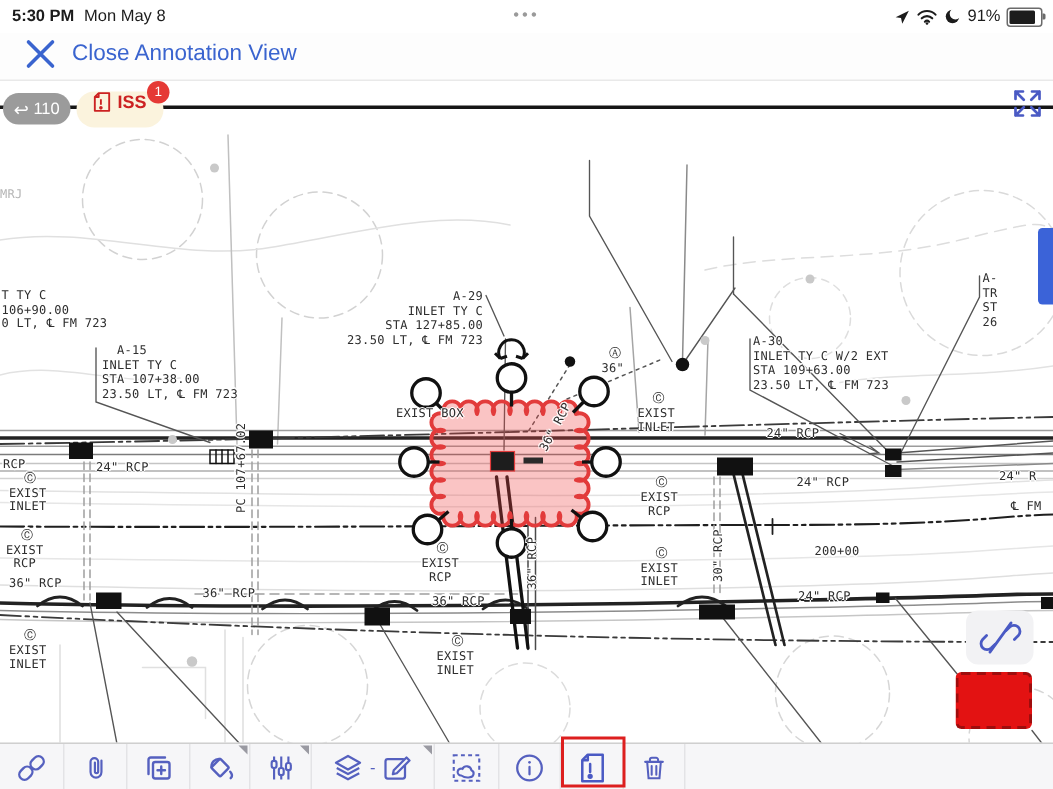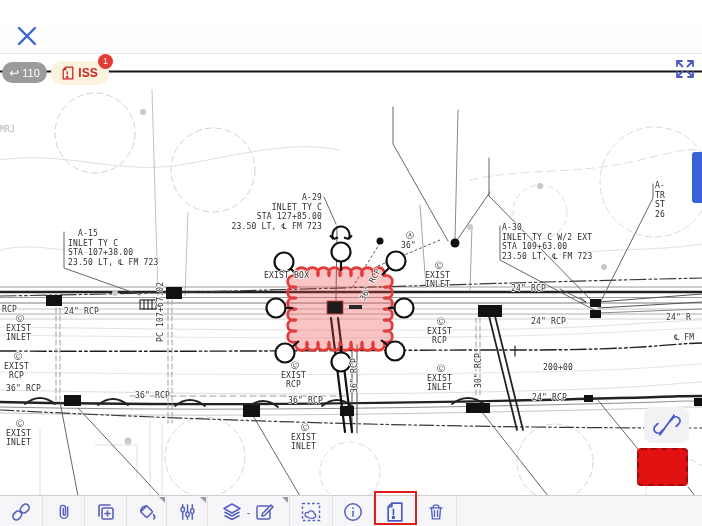--- a/index.html
+++ b/index.html
@@ -18,21 +18,21 @@
   
   #navbar{position:absolute;left:0;top:22px;width:702px;height:31px;background:#fdfdfd;border-bottom:1px solid #e9e9e9;z-index:20;}
   .nav-close-x{position:absolute;left:16px;top:3px;width:22px;height:22px;cursor:pointer;}
   .nav-close-lbl{position:absolute;left:48px;top:5px;font-size:15px;color:#3a64cf;cursor:pointer;}
   .nav-selmult{position:absolute;right:14px;top:6px;font-size:14px;color:#3a64cf;cursor:pointer;}
   
   .pill-gray{position:absolute;left:2px;top:62px;width:45px;height:21px;border-radius:11px;background:#9b9b9b;
     color:#fff;z-index:6;display:flex;align-items:center;justify-content:center;gap:3px;font-size:11px;}
   .pill-gray .arr{font-size:12px;line-height:10px;}
   .pill-iss{position:absolute;left:51px;top:61px;width:58px;height:24px;border-radius:13px;background:#fbf3dd;
-    z-index:6;display:flex;align-items:center;justify-content:center;gap:4px;}
+    z-index:6;display:flex;justify-content:center;gap:4px;}
   .pill-iss .iss-txt{font-size:12px;font-weight:700;color:#cc2222;}
   .iss-badge{position:absolute;left:98px;top:54px;width:15px;height:15px;border-radius:50%;background:#e53935;
     color:#fff;font-size:9px;line-height:15px;text-align:center;z-index:7;}
   
   .lbl{position:absolute;z-index:3;font-family:"DejaVu Sans Mono","DejaVu Sans",monospace;
     font-size:8px;line-height:9.6px;white-space:pre;color:#2e2e2e;letter-spacing:0.2px;
     text-shadow:-1px 0 0 #fff,1px 0 0 #fff,0 -1px 0 #fff,0 1px 0 #fff;}
   .lbl-r{text-align:right;width:96px;}
   .lbl-gray{color:#b5b5b5;text-shadow:none;}
   .vlab{transform-origin:0 0;transform:rotate(-90deg);}
@@ -201,20 +201,23 @@
         <circle cx="341" cy="362" r="9.5"></circle>
         <circle cx="395" cy="351" r="9.5"></circle>
       </g>
     </g>
   </svg>
 
   <div class="lbl" style="left:655px;top:181px">A-
 TR
 ST
 26</div>
+  <div class="lbl" style="left:1px;top:192px">T TY C
+106+90.00
+0 LT, ℄ FM 723</div>
   <div class="lbl" style="left:68px;top:229px">  A-15
 INLET TY C
 STA 107+38.00
 23.50 LT, ℄ FM 723</div>
   <div class="lbl lbl-r" style="left:226px;top:193px">A-29
 INLET TY C
 STA 127+85.00
 23.50 LT, ℄ FM 723</div>
   <div class="lbl" style="left:502px;top:223px">A-30
 INLET TY C W/2 EXT
@@ -259,25 +262,49 @@
   <div class="lbl" style="left:543px;top:363px">200+00</div>
   <div class="lbl" style="left:666px;top:313px">24" R</div>
   <div class="lbl" style="left:264px;top:271px">EXIST BOX</div>
   <div class="lbl lbl-gray" style="left:0px;top:125px">MRJ</div>
 
   <div class="lbl vlab" style="left:156px;top:342px">PC 107+67.02</div>
   <div class="lbl vlab" style="left:474px;top:388px">30" RCP</div>
   <div class="lbl vlab" style="left:350px;top:393px">36" RCP</div>
   <div class="lbl vlab-d" style="left:358px;top:298px">36" RCP</div>
 
+  <div id="statusbar">
+    <span class="st-time">5:30 PM</span>
+    <span class="st-date">Mon May 8</span>
+    <span class="st-dots">•••</span>
+    <span class="st-right">
+      <svg width="11" height="11" viewBox="0 0 20 20">
+          <path d="M2 10 L18 2 L10 18 L8.5 11 Z" fill="#1c1c1c"></path>
+        </svg>
+      <svg width="14" height="11" viewBox="0 0 16 12" fill="none" stroke="#1c1c1c" stroke-width="1.6" stroke-linecap="round">
+        <path d="M1.5 4 a9 9 0 0 1 13 0 M4 6.8 a5.6 5.6 0 0 1 8 0 M6.4 9.4 a2.3 2.3 0 0 1 3.2 0"></path>
+          <circle cx="8" cy="10.8" r="1" fill="#1c1c1c" stroke="none"></circle>
+      </svg>
+      <svg width="12" height="12" viewBox="0 0 16 16">
+          <circle cx="8" cy="8" r="6" fill="#1c1c1c"></circle>
+          <circle cx="10.6" cy="5.6" r="5.1" fill="#fff"></circle>
+        </svg>
+      <span class="st-pct">91%</span>
+      <span class="batt">
+          <i></i>
+          <b></b>
+        </span>
+    </span>
+  </div>
 
   <div id="navbar">
     <svg class="nav-close-x" viewBox="0 0 22 22" fill="none" stroke="#3a64cf" stroke-width="2.4" stroke-linecap="round">
         <path d="M3 3 L19 19 M19 3 L3 19"></path>
       </svg>
+    <span class="nav-close-lbl">Close Annotation View</span>
   </div>
 
   <div class="pill-gray">
     <span class="arr">↩</span>
     <span>110</span>
   </div>
   <div class="pill-iss">
     <svg width="12" height="14" viewBox="0 0 16 19" fill="none" stroke="#cc2222" stroke-width="1.7" stroke-linejoin="round">
       <path d="M5 1.5 H14.5 V17.5 H1.5 V5 Z"></path>
         <path d="M5 1.5 V5 H1.5"></path>

